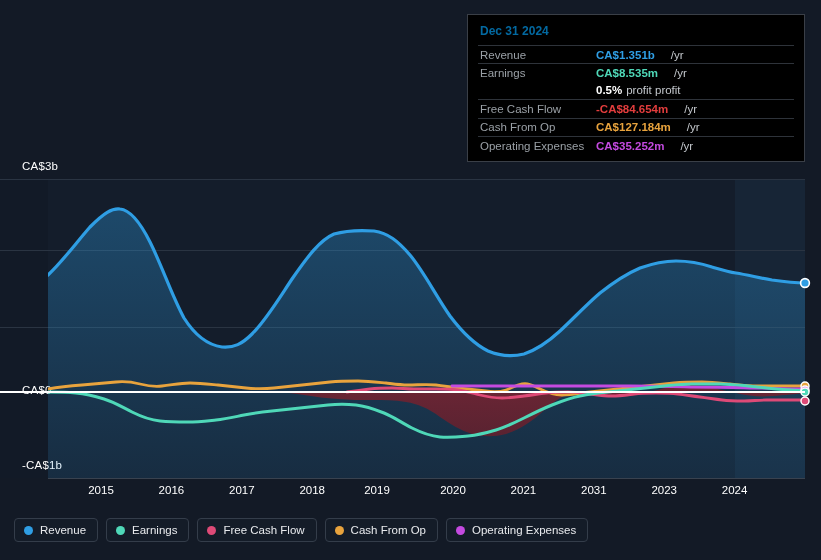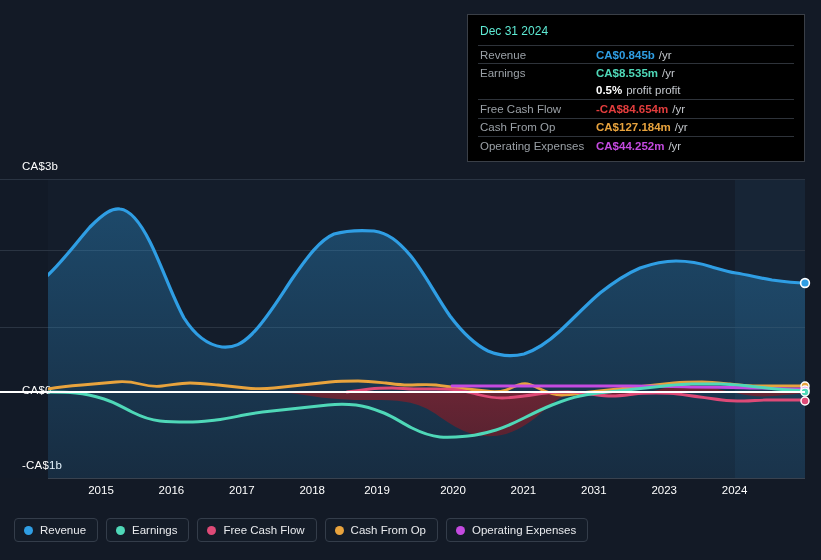--- a/index.html
+++ b/index.html
@@ -23,27 +23,27 @@
   .xlabel{position:absolute;font-size:11.5px;color:#ffffff;text-align:center;width:60px;}
 
   svg.series{position:absolute;left:0;top:0;width:821px;height:560px;overflow:visible;}
 
   
   #tooltip{
     position:absolute;left:467px;top:14px;width:338px;
     background:#000000;border:1px solid #3a3f47;box-sizing:border-box;
     padding:8px 10px 7px 10px;
   }
-  #tooltip .tt-date{font-size:12px;font-weight:normal;color:#5eead4;padding:1px 0 7px 2px;}
+  #tooltip .tt-date{font-size:12px;font-weight:bold;color:#0369a1;padding:1px 0 7px 2px;}
   #tooltip .tt-row{display:flex;align-items:center;border-top:1px solid #2e333a;
     height:17.4px;font-size:11.5px;padding-left:2px;}
   #tooltip .tt-row.noline{border-top:none;}
   #tooltip .tt-label{width:116px;color:#9aa0a6;white-space:nowrap;}
   #tooltip .tt-val{font-weight:bold;white-space:nowrap;}
-  #tooltip .tt-unit{color:#c4c8cd;font-weight:normal;margin-left:4px;}
+  #tooltip .tt-unit{color:#c4c8cd;font-weight:normal;margin-left:16px;}
   #tooltip .tt-margin-note{color:#c4c8cd;font-weight:normal;margin-left:4px;}
 
   
   #legend{position:absolute;left:14px;top:518px;display:flex;gap:8px;}
   .leg-item{display:flex;align-items:center;gap:7px;border:1px solid #343d4a;border-radius:4px;
     padding:5px 11px 5px 9px;background:#141c28;cursor:pointer;}
   .leg-dot{width:9px;height:9px;border-radius:50%;flex:none;}
   .leg-text{font-size:11.5px;color:#e8eaed;white-space:nowrap;}
 </style>
 </head>
@@ -170,21 +170,21 @@
       <div class="xlabel" style="left: 563.8px; top: 484px;">2031</div>
       <div class="xlabel" style="left: 634.2px; top: 484px;">2023</div>
       <div class="xlabel" style="left: 704.6px; top: 484px;">2024</div>
     </div>
 
   <div id="tooltip">
     <div class="tt-date">Dec 31 2024</div>
     <div id="tt-rows">
         <div class="tt-row">
           <div class="tt-label">Revenue</div>
-          <div class="tt-val" style="color: rgb(47, 158, 228);">CA$0.845b</div>
+          <div class="tt-val" style="color: rgb(47, 158, 228);">CA$1.351b</div>
           <div class="tt-unit">/yr</div>
         </div>
         <div class="tt-row">
           <div class="tt-label">Earnings</div>
           <div class="tt-val" style="color: rgb(79, 216, 184);">CA$8.535m</div>
           <div class="tt-unit">/yr</div>
         </div>
         <div class="tt-row noline">
           <div class="tt-label"></div>
           <div class="tt-val" style="color: rgb(255, 255, 255);">0.5%</div>
@@ -195,21 +195,21 @@
           <div class="tt-val" style="color: rgb(227, 61, 61);">-CA$84.654m</div>
           <div class="tt-unit">/yr</div>
         </div>
         <div class="tt-row">
           <div class="tt-label">Cash From Op</div>
           <div class="tt-val" style="color: rgb(232, 163, 61);">CA$127.184m</div>
           <div class="tt-unit">/yr</div>
         </div>
         <div class="tt-row">
           <div class="tt-label">Operating Expenses</div>
-          <div class="tt-val" style="color: rgb(196, 74, 224);">CA$44.252m</div>
+          <div class="tt-val" style="color: rgb(196, 74, 224);">CA$35.252m</div>
           <div class="tt-unit">/yr</div>
         </div>
       </div>
   </div>
 
   <div id="legend">
       <div class="leg-item">
         <span class="leg-dot" style="background: rgb(47, 158, 228);"></span>
         <span class="leg-text">Revenue</span>
       </div>

